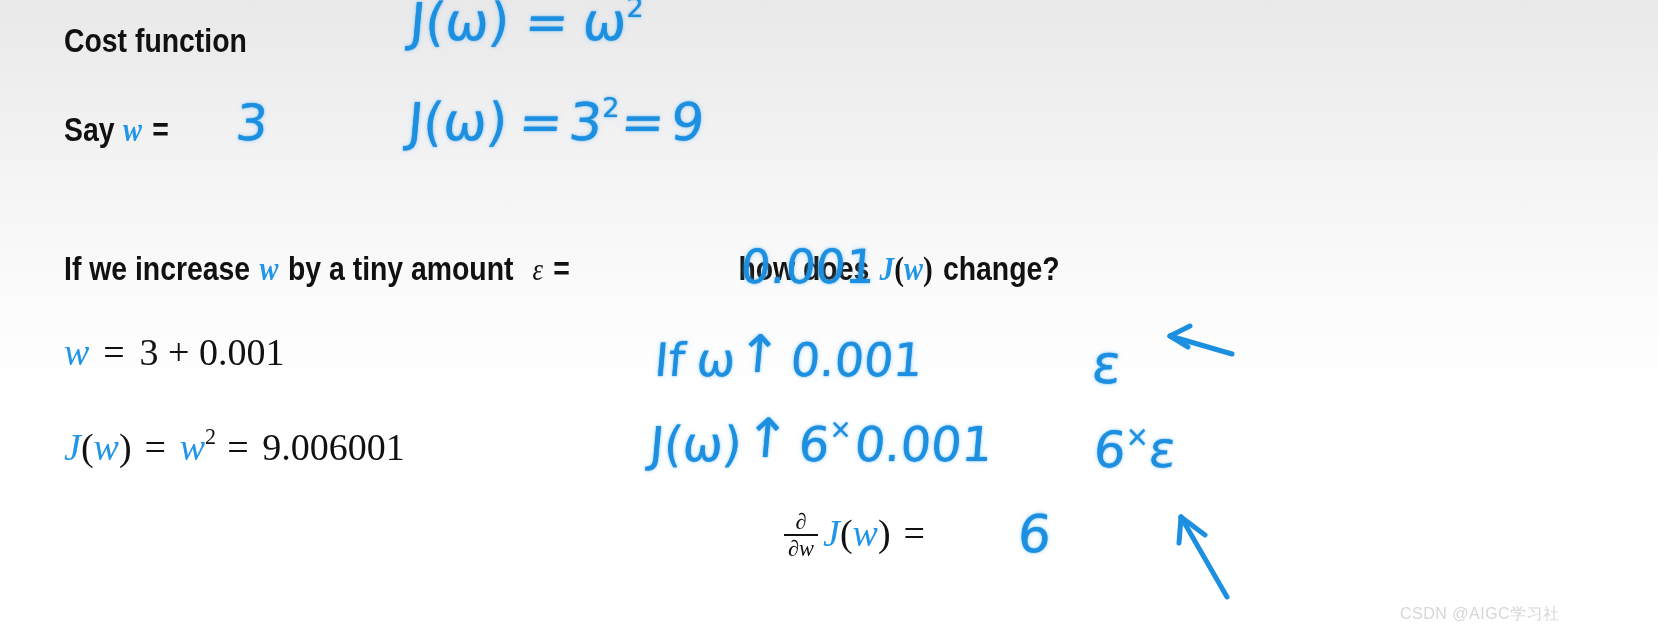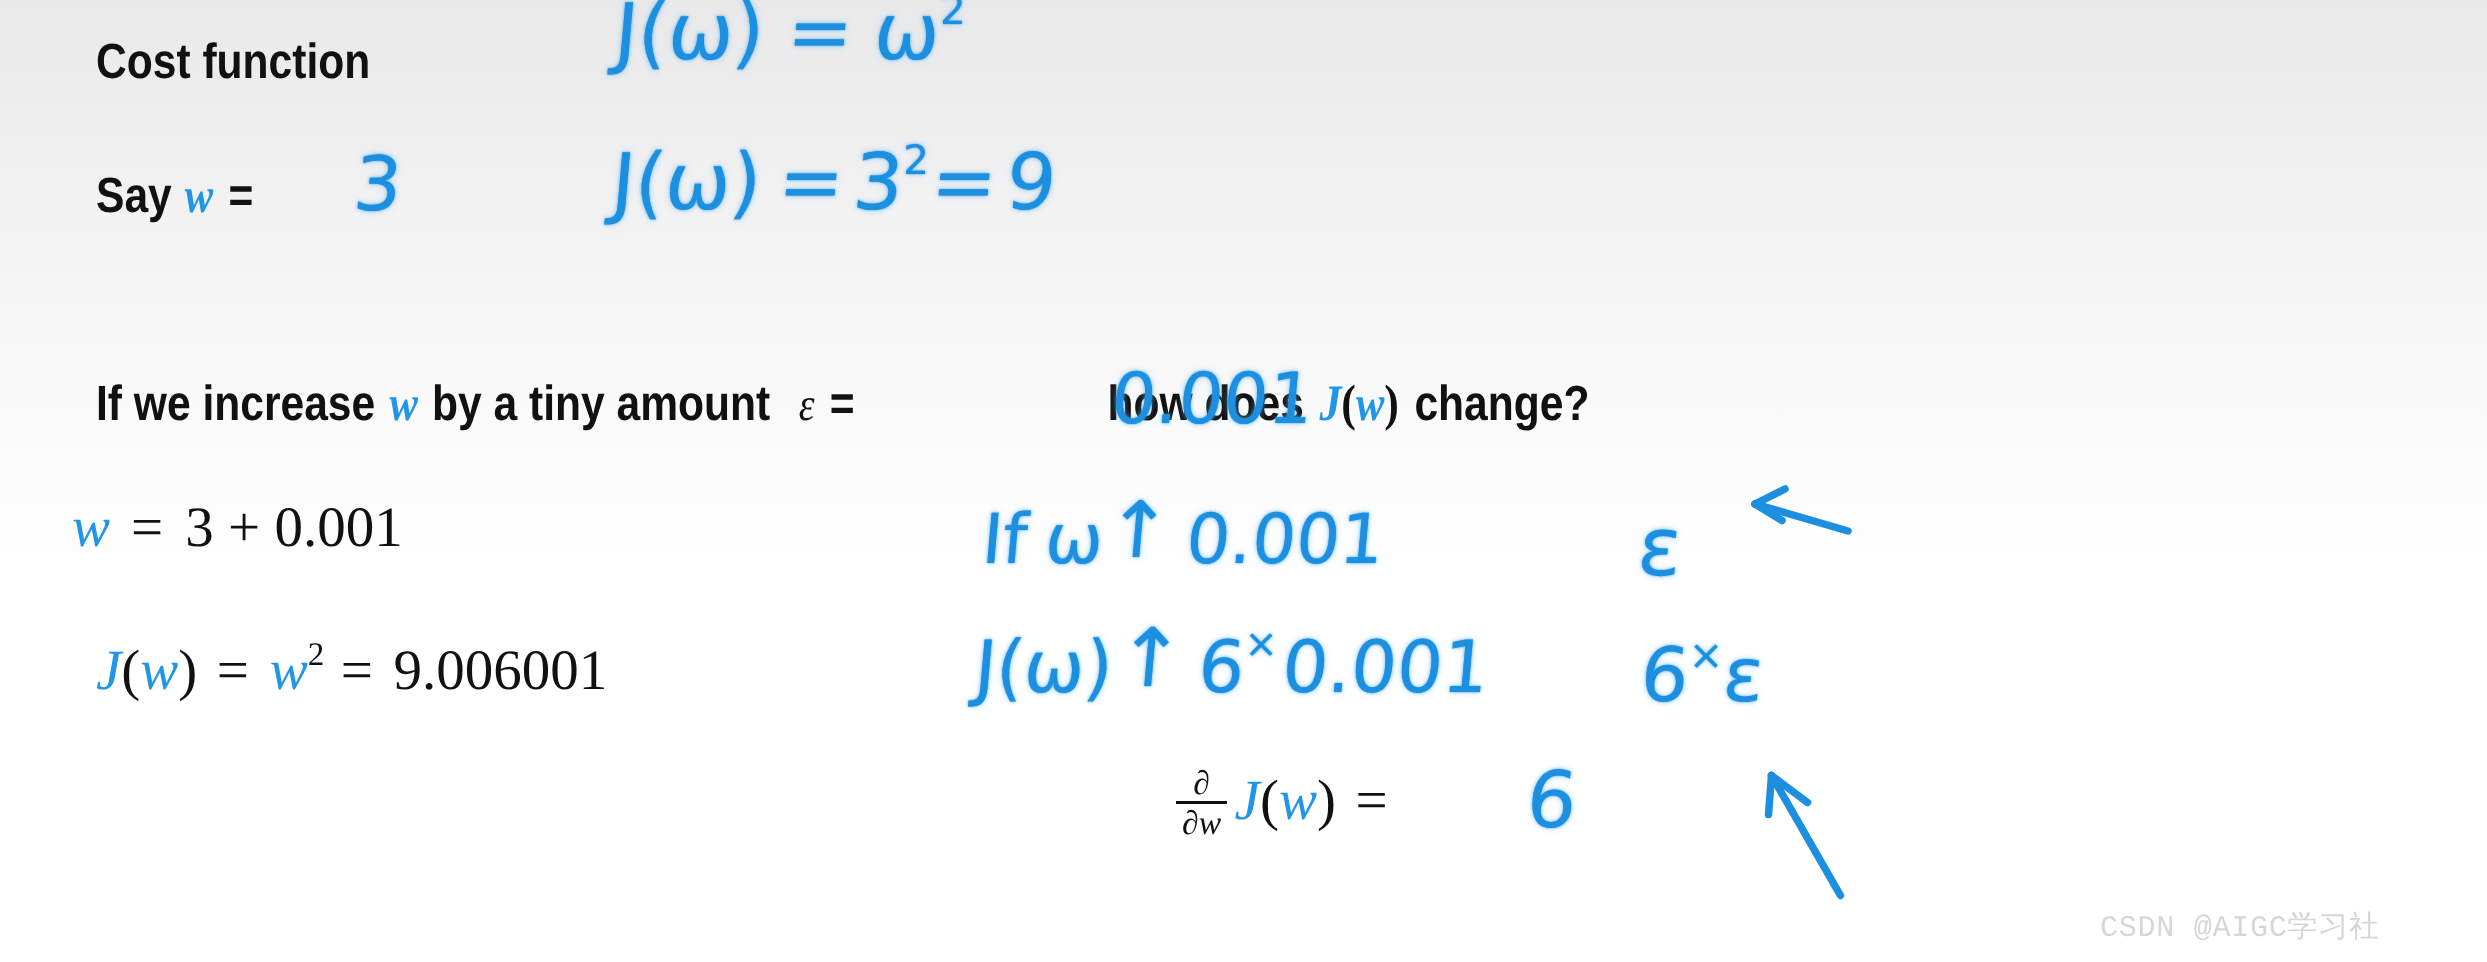--- a/index.html
+++ b/index.html
@@ -130,22 +130,22 @@
   svg.ink path, svg.ink line, svg.ink polyline {
     fill: none;
     stroke: #1d8fe0;
     stroke-linecap: round;
     stroke-linejoin: round;
   }
 
   .watermark {
     position: absolute;
     color: #d6d6d6;
-    font-family: Liberation Mono, monospace;
-    font-size: 20px;
+    font-family: Liberation Sans, sans-serif;
+    font-size: 16px;
     letter-spacing: 0.5px;
     white-space: nowrap;
   }
 </style>
 </head>
 <body>
 
 <div id="slide">
 
   <div class="printed narrow" style="left:64px; top:24px; font-size:33px;">Cost function</div>
@@ -155,21 +155,21 @@
   <div class="printed narrow" style="left:64px; top:113px; font-size:33px;"><span>Say</span><span style="display:inline-block;width:10px"></span><span class="mvar" style="font-size:33px">w</span><span style="display:inline-block;width:12px"></span><span>=</span></div>
 
   <div class="hand" style="left:236px; top:98px; font-size:50px;"><span class="hand-slant">3</span></div>
 
   <div class="hand" style="left:408px; top:96px; font-size:52px;"><span class="hand-slant">J(ω)</span><span style="display:inline-block;width:12px"></span><span class="hand-slant">=</span><span style="display:inline-block;width:6px"></span><span class="hand-slant">3</span><span class="hsup">2</span><span style="display:inline-block;width:2px"></span><span class="hand-slant">=</span><span style="display:inline-block;width:6px"></span><span class="hand-slant">9</span></div>
 
   <div class="printed narrow" style="left:64px; top:252px; font-size:33px;"><span>If we increase</span><span style="display:inline-block;width:11px"></span><span class="mvar" style="font-size:33px">w</span><span style="display:inline-block;width:11px"></span><span>by a tiny amount</span><span style="display:inline-block;width:22px"></span><span class="eps-print" style="font-size:31px">ε</span><span style="display:inline-block;width:12px"></span><span>=</span><span style="display:inline-block;width:196px"></span><span>how does</span><span style="display:inline-block;width:12px"></span><span class="mvar" style="font-family:'Liberation Serif',serif;font-size:34px">J</span><span class="math" style="position:relative;font-size:34px;color:#111">(</span><span class="mvar" style="font-size:33px">w</span><span class="math" style="position:relative;font-size:34px;color:#111">)</span><span style="display:inline-block;width:12px"></span><span>change?</span></div>
 
   <div class="hand" style="left:741px; top:243px; font-size:47px;"><span class="hand-slant">0.001</span></div>
 
-  <div class="math" style="left:48px; top:333px; font-size:38px;"><span class="mvar">w</span><span style="display:inline-block;width:14px"></span><span class="op">=</span><span style="display:inline-block;width:14px"></span><span>3 + 0.001</span></div>
+  <div class="math" style="left:64px; top:333px; font-size:38px;"><span class="mvar">w</span><span style="display:inline-block;width:14px"></span><span class="op">=</span><span style="display:inline-block;width:14px"></span><span>3 + 0.001</span></div>
 
   <div class="hand" style="left:655px; top:332px; font-size:46px;"><span class="hand-slant">If</span><span style="display:inline-block;width:12px"></span><span class="hand-slant">ω</span><span style="display:inline-block;width:2px"></span><span class="hand-slant" style="font-size:52px;position:relative;top:-4px">↑</span><span style="display:inline-block;width:10px"></span><span class="hand-slant">0.001</span></div>
 
   <div class="hand" style="left:1092px; top:338px; font-size:54px;"><span class="hand-slant">ε</span></div>
 
   <svg class="ink" style="left:1158px; top:318px;" width="80" height="44" viewBox="0 0 80 44">
     <path d="M74 36 L12 18" stroke-width="5"></path>
     <path d="M12 18 L32 8" stroke-width="5"></path>
     <path d="M12 18 L30 29" stroke-width="5"></path>
   </svg>

